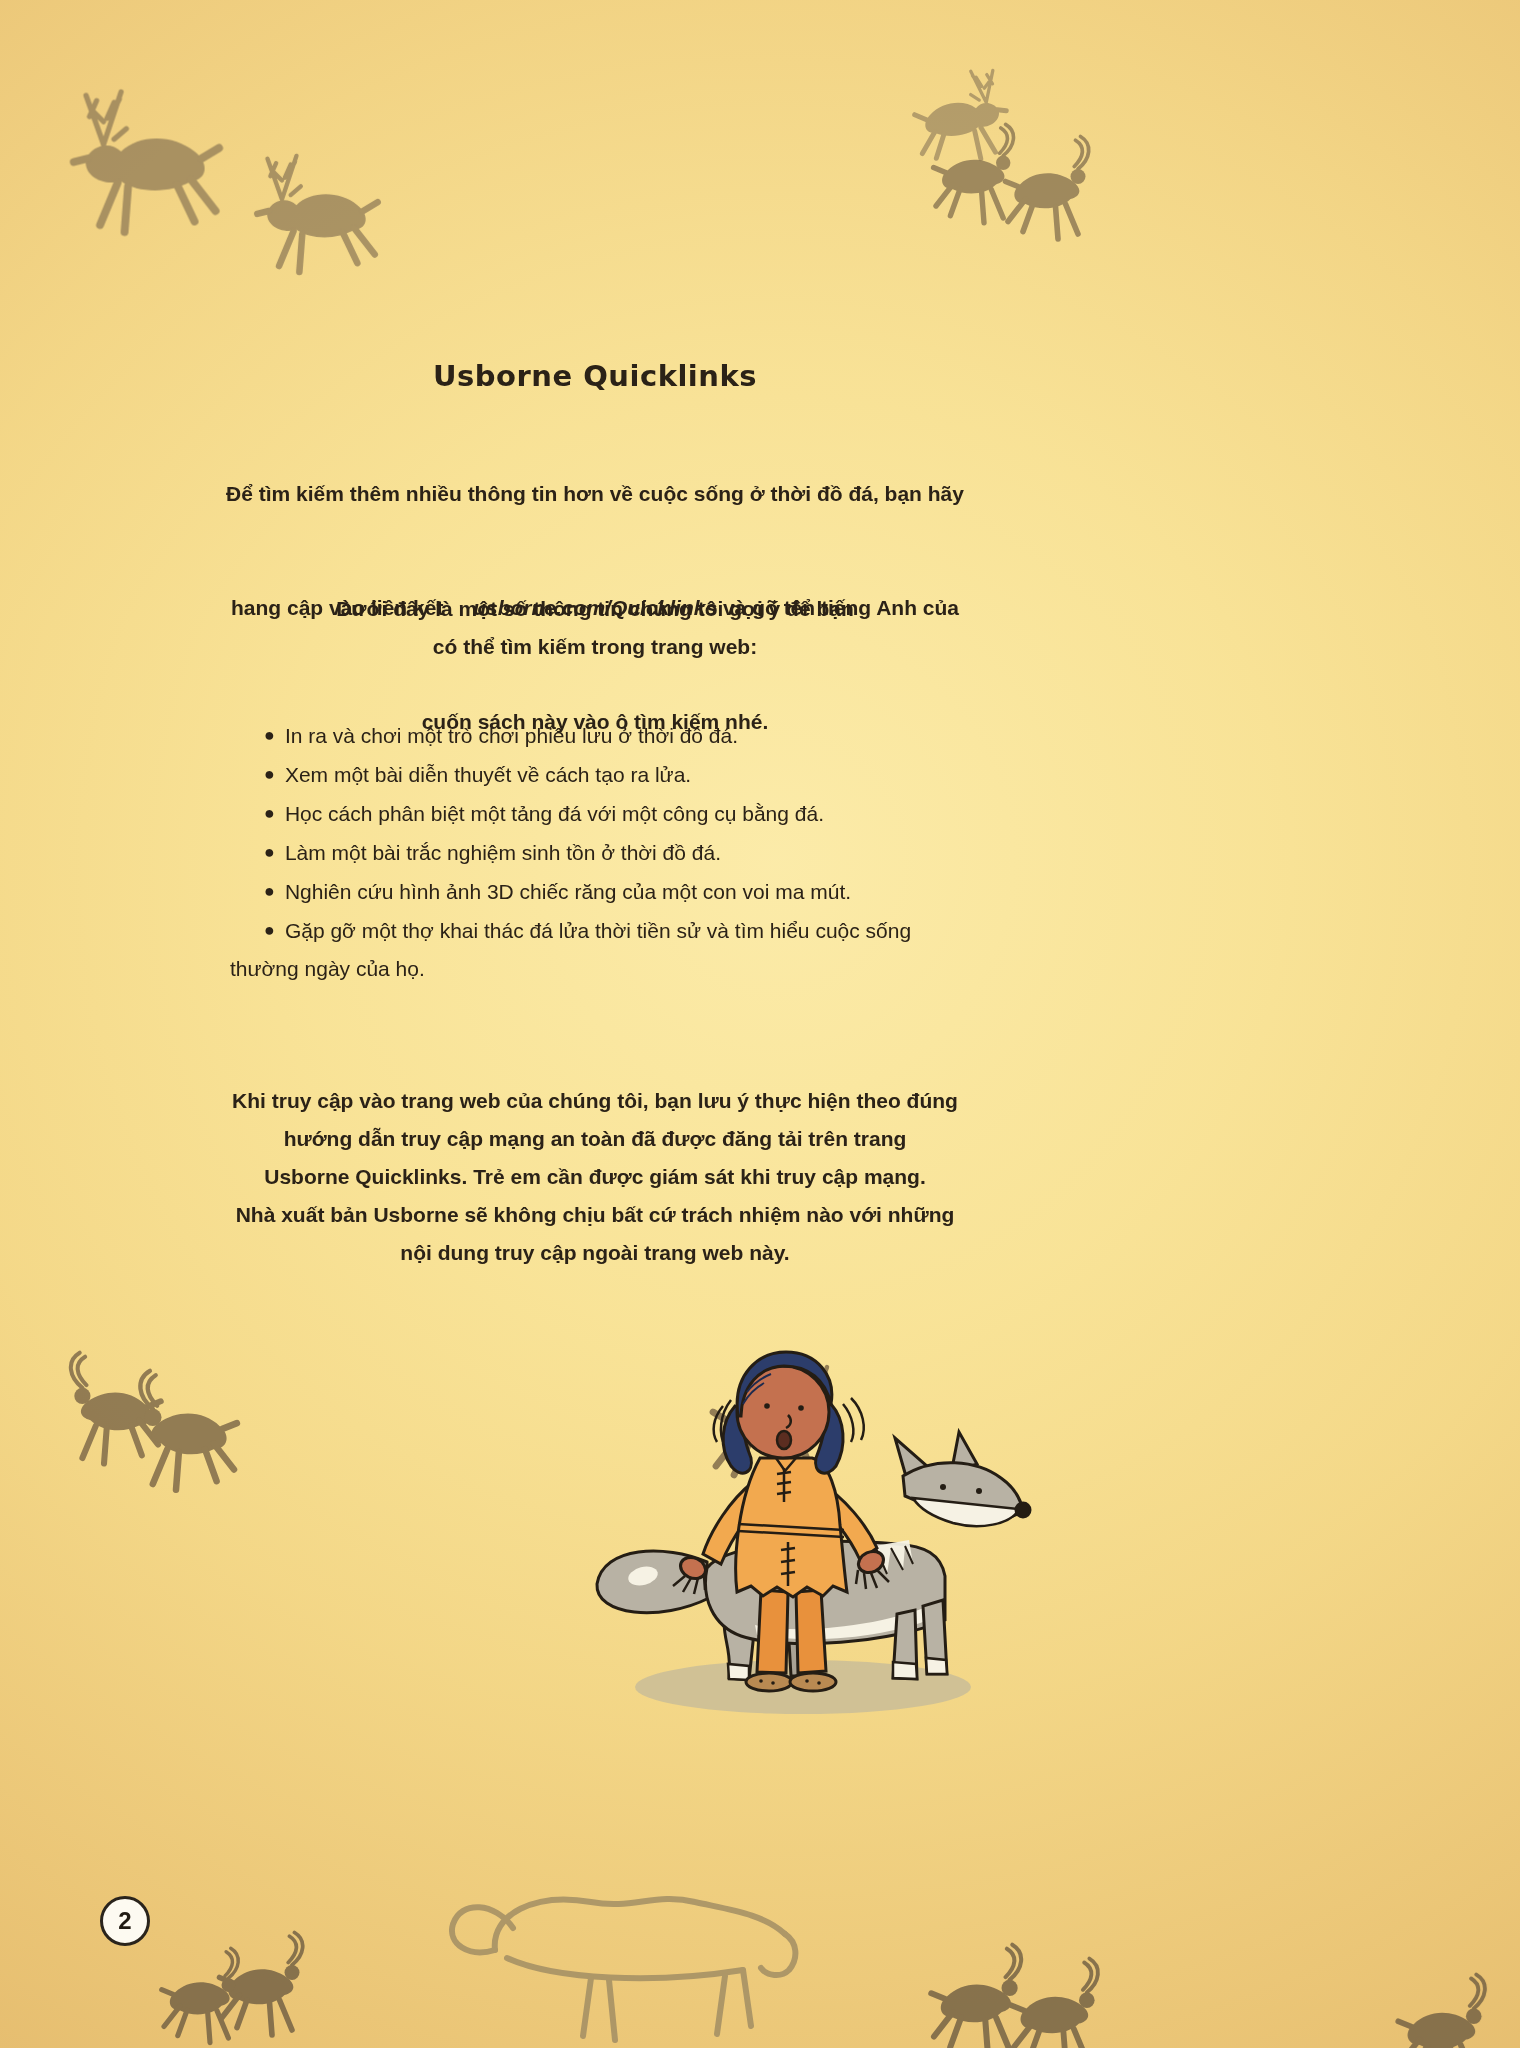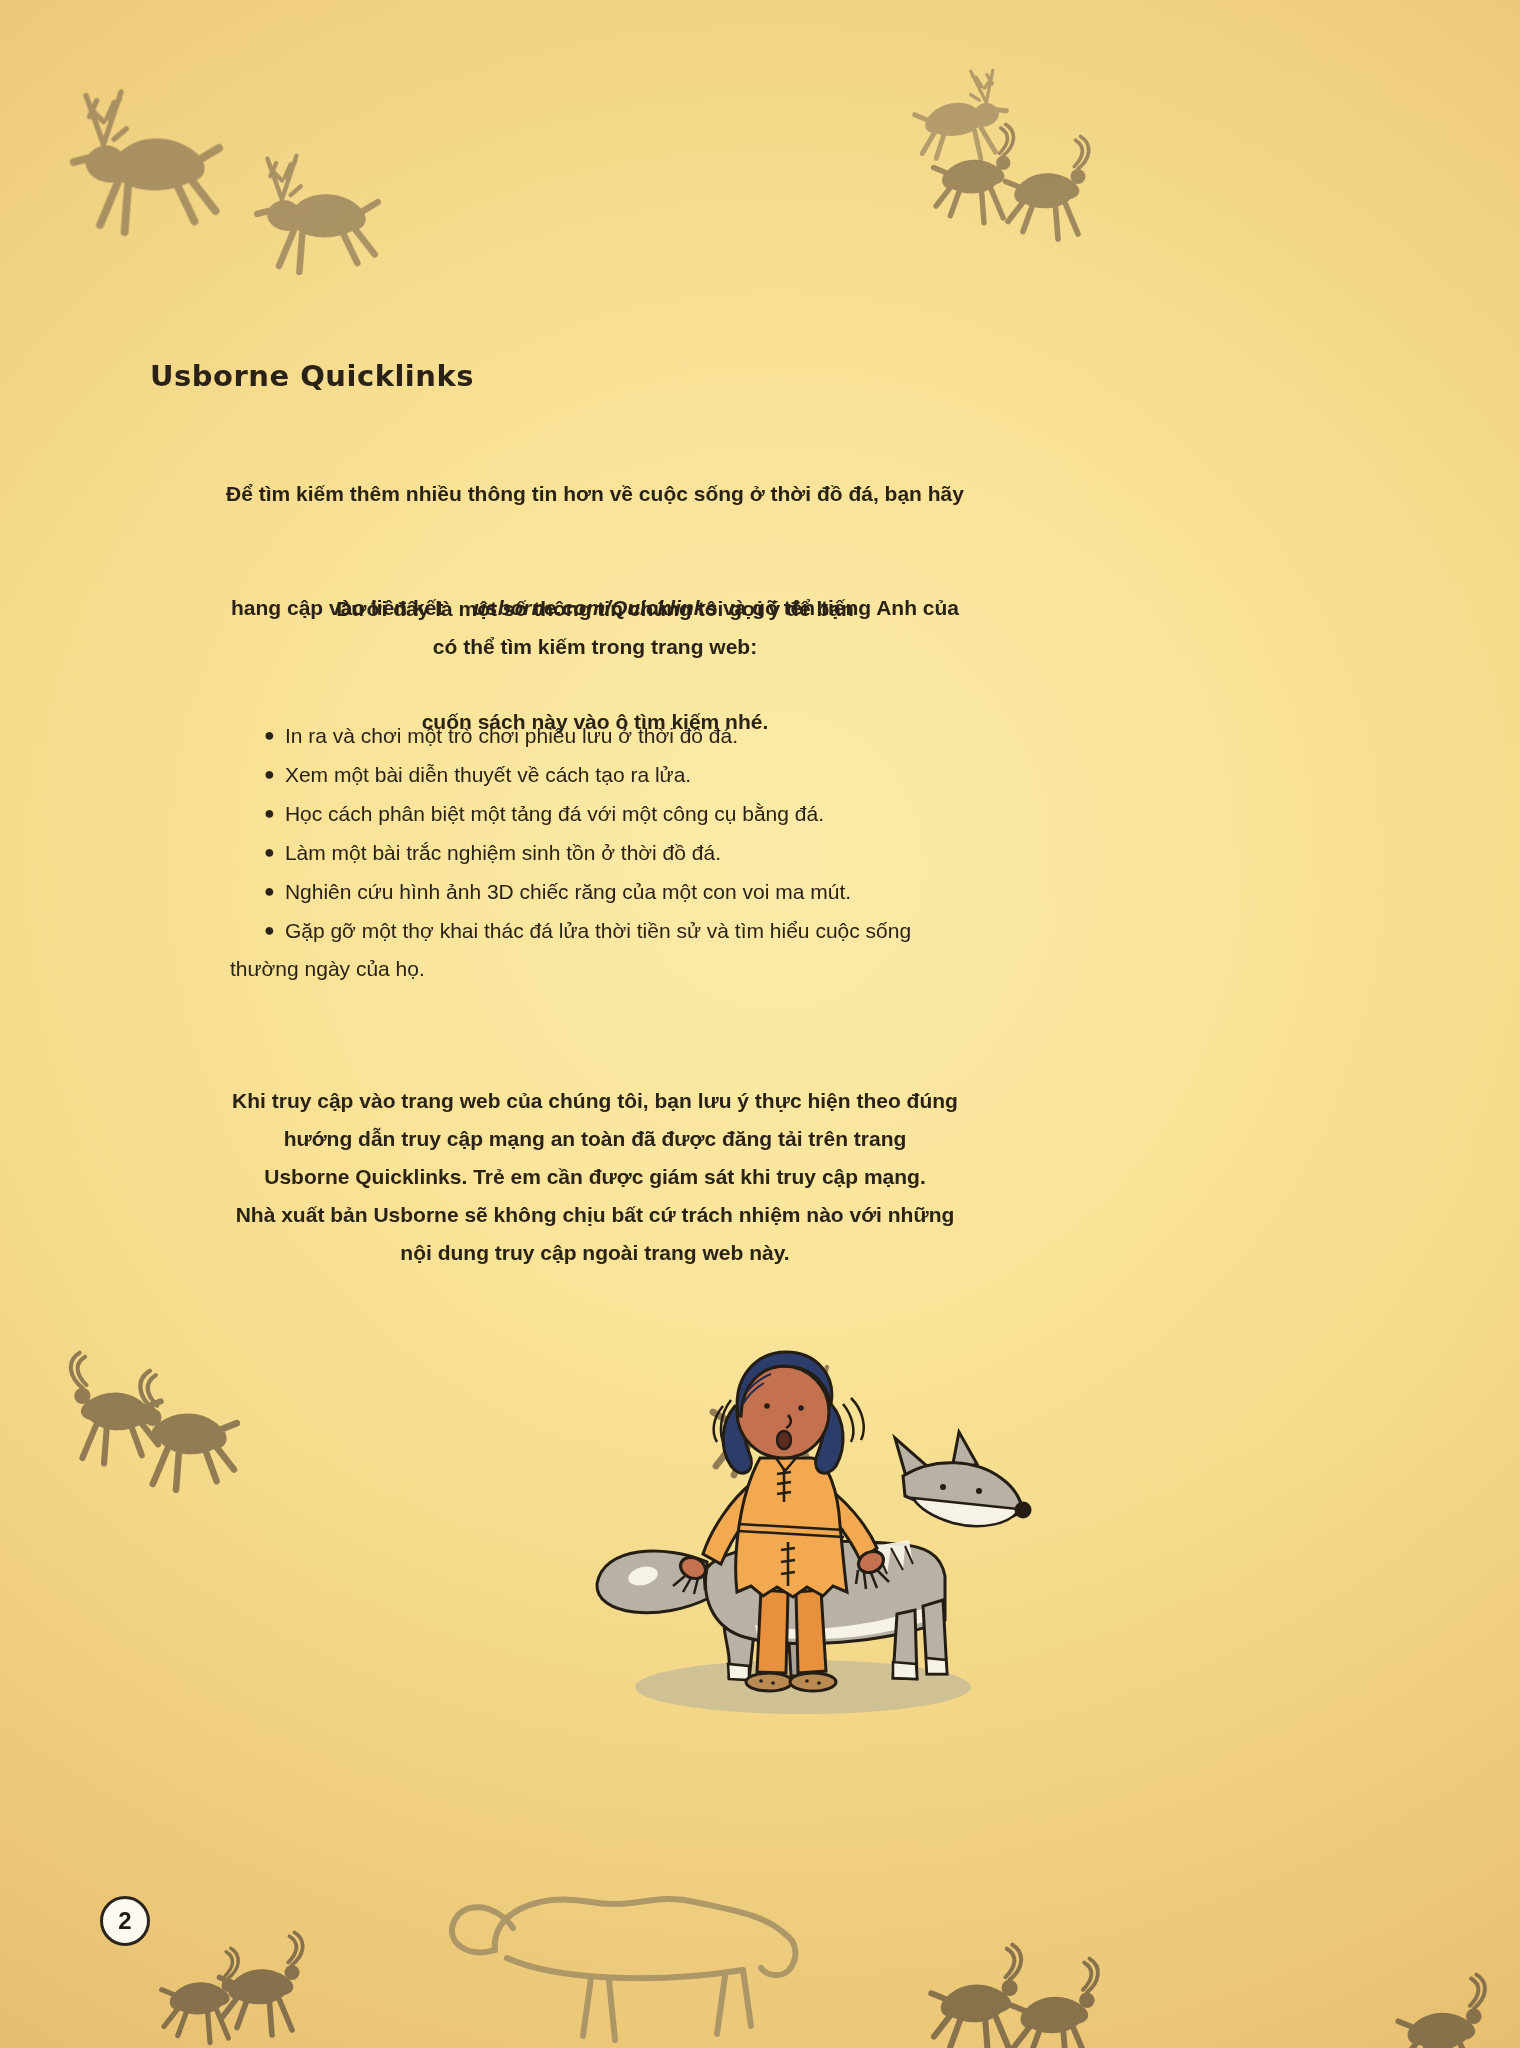--- a/index.html
+++ b/index.html
@@ -11,21 +11,21 @@
         rgba(244,216,135,.85) 50%, rgba(235,198,118,.9) 72%,
         rgba(222,177,101,1) 100%),
       linear-gradient(180deg,#e5b977 0%,#f2d68c 30%,#f4da90 70%,#e3b873 100%);
     font-family:"Liberation Sans", sans-serif;
     color:#2b2217;
   }
   .decor-layer{position:absolute;left:0;top:0;width:1520px;height:2048px;z-index:0;}
   .illustration{position:absolute;left:555px;top:1340px;width:500px;height:400px;z-index:1;}
   .text-col{position:absolute;left:150px;top:0;width:890px;height:2048px;z-index:2;}
   .page-title{
-    position:absolute;top:356px;left:0;width:100%;text-align:left;
+    position:absolute;top:356px;left:0;width:100%;text-align:center;
     font-size:29px;font-weight:bold;letter-spacing:.5px;line-height:40px;
     font-family:"DejaVu Sans", sans-serif;
   }
   .para{
     position:absolute;left:0;width:100%;text-align:center;
     font-size:21px;line-height:38px;font-weight:bold;white-space:pre;
   }
   .para i{font-style:italic;margin-left:24px;}
   #intro{top:399px;}
   #suggest{top:590px;}

